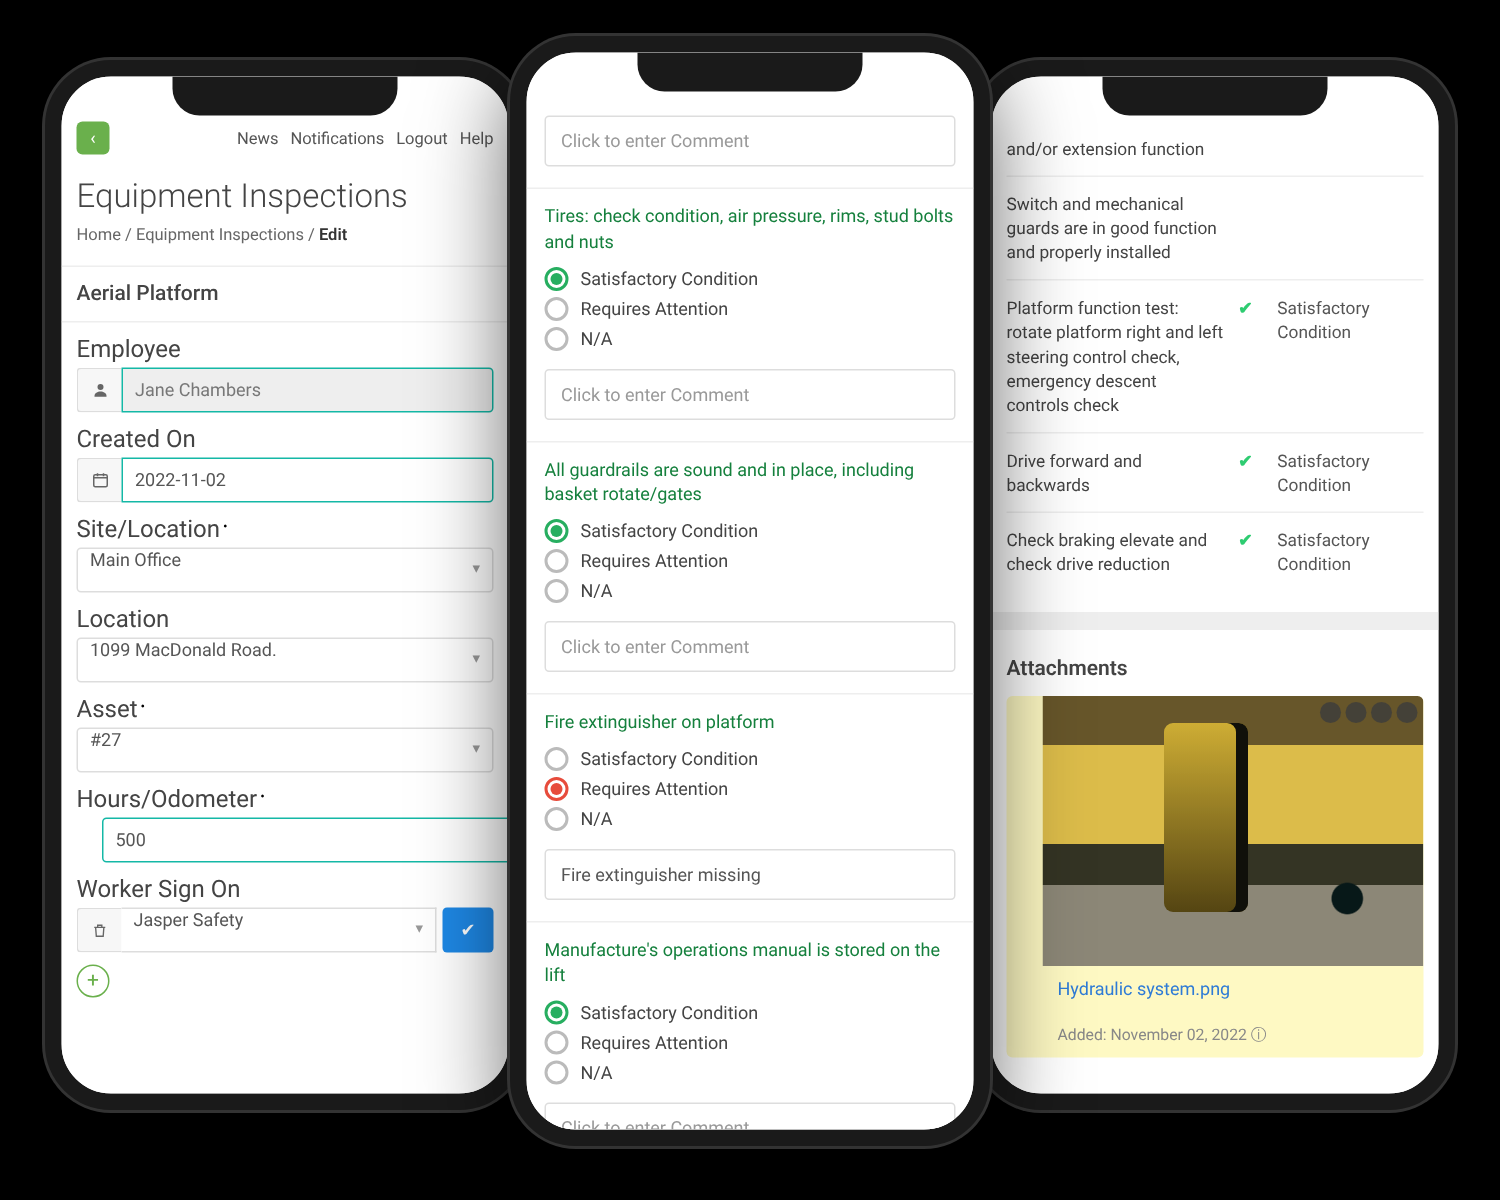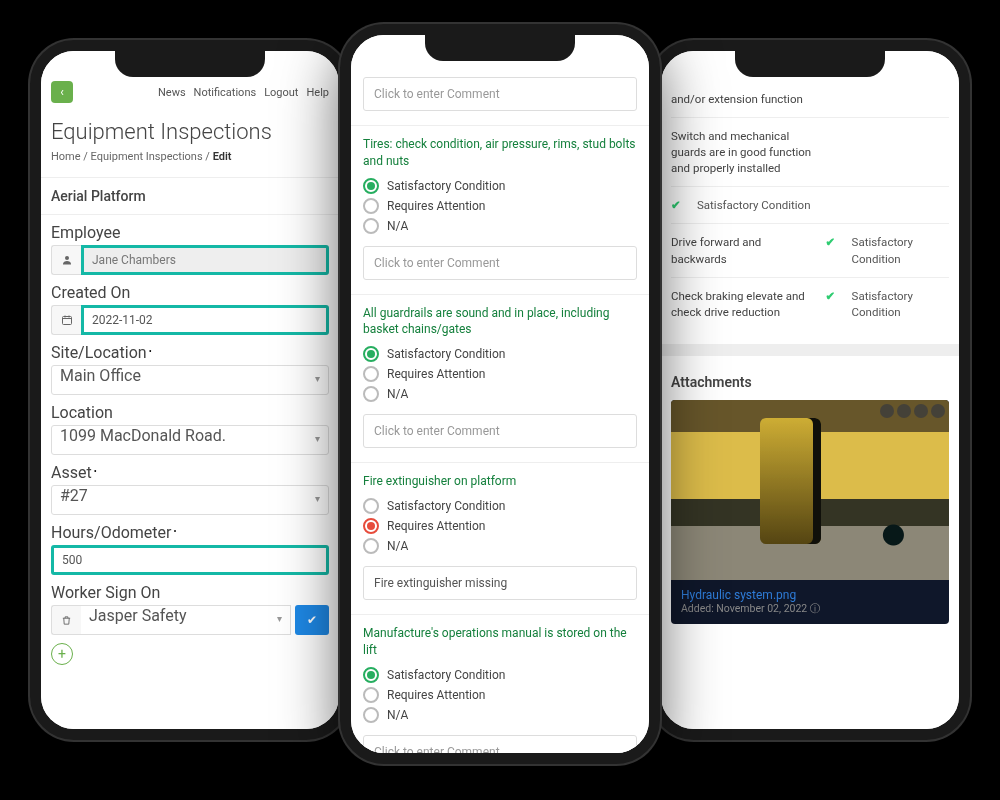--- a/index.html
+++ b/index.html
@@ -40,23 +40,23 @@
   .topnav .back-btn { margin-right:auto; width:22px; height:22px; background:#6ab04c; border-radius:4px; display:flex; align-items:center; justify-content:center; color:#fff; font-size:12px;}
   h1.page-title { font-size:22px; font-weight:300; color:#444; margin:10px 0 6px; }
   .breadcrumb { font-size:11px; color:#666; margin-bottom:14px; }
   .breadcrumb b { font-weight:600; color:#333;}
   .section-title { font-size:14px; font-weight:500; color:#444; margin:10px 0; }
   .hr { border-top:1px solid #eee; margin:6px -10px; }
   .field-label { font-size:16px; color:#444; margin:8px 0 3px; position:relative;}
   .req::after { content:"\2022"; color:#000; position:relative; top:-4px; left:2px; font-size:9px;}
   .input-row { display:flex; gap:0; }
   .input-addon { width:30px; height:30px; border:1px solid #ddd; border-right:none; background:#f7f7f7; display:flex; align-items:center; justify-content:center; color:#666; font-size:12px; border-radius:3px 0 0 3px;}
-  .input-field { flex:1; height:30px; border:3px solid #14b8a6; padding:12px 8px; font-size:12px; color:#555; background:#fff; border-radius:0 3px 3px 0;}
+  .input-field { flex:1; height:30px; border:1px solid #14b8a6; padding:12px 8px; font-size:12px; color:#555; background:#fff; border-radius:0 3px 3px 0;}
   .input-field.readonly { background:#eee; color:#777;}
-  .select-field { width:100%; height:30px; border:1px solid #ddd; padding:0 8px; font-size:16px; color:#555; background:#fff; border-radius:3px; position:relative;}
+  .select-field { width:100%; height:30px; border:1px solid #ddd; padding:0 8px; font-size:12px; color:#555; background:#fff; border-radius:3px; position:relative;}
   .select-field::after { content:"\25BE"; position:absolute; right:8px; top:7px; color:#999; font-size:10px;}
   .btn-check { width:34px; height:30px; background:#1e88e5; color:#fff; display:flex; align-items:center; justify-content:center; border-radius:3px; margin-left:4px;}
   .plus-circle { width:22px; height:22px; border:1.5px solid #6ab04c; border-radius:50%; color:#6ab04c; display:flex; align-items:center; justify-content:center; font-size:14px; margin-top:8px;}
 
   
   #phone2 { left: 340px; top: 24px; z-index: 3; height: 740px;}
   #phone2 .screen { padding: 34px 12px 10px; }
   .question { font-size:12px; color:#15803d; margin:10px 0 8px; line-height:1.4;}
   .radio-row { display:flex; align-items:center; gap:8px; font-size:12px; color:#444; margin:4px 0;}
   .radio { width:16px; height:16px; border:2px solid #bbb; border-radius:50%; display:inline-flex; align-items:center; justify-content:center; flex-shrink:0;}
@@ -70,27 +70,27 @@
 
   
   #phone3 { right: 30px; top: 40px; z-index: 1; }
   #phone3 .screen { padding: 30px 10px 10px; }
   .result-row { display:flex; gap:10px; padding:10px 0; border-top:1px solid #eee; font-size:11.5px; color:#444; line-height:1.4;}
   .result-row:first-child { border-top:none;gap:20px;}
   .result-label { flex:0 0 52%; }
   .result-check { flex:0 0 16px; color:#2ecc71; font-weight:700;}
   .result-status { flex:1; color:#555;}
   .attach-title { font-size:14px; font-weight:600; color:#444; margin:18px 0 10px;}
-  .attach-card { background:#0f172a; border-radius:4px; overflow:hidden; position:relative;}
+  .attach-card { background:#fef9c3; border-radius:4px; overflow:hidden; position:relative;padding-left:24px;}
   .attach-img { width:100%; height:180px; position:relative; overflow:hidden;}
   .attach-tools { position:absolute; top:4px; right:4px; display:flex; gap:3px;}
   .attach-tools span { width:14px; height:14px; background:rgba(60,60,60,.8); border-radius:50%;}
   .attach-meta { padding:8px 10px;}
   .attach-name { color:#2e7bd6; font-size:12px;}
-  .attach-date { color:#888; font-size:10.5px; margin-top:0;}
+  .attach-date { color:#888; font-size:10.5px; margin-top:17px;}
   .bar-sep { height:12px; background:#eee; margin:14px -10px 0;}
 
   
   .paint {
     width:100%; height:100%;
     background:
       radial-gradient(circle at 80% 75%, #122 0 10px, transparent 11px),
       linear-gradient(180deg,#6b5a2d 0 18%, #d7b743 18% 55%, #3b3b2b 55% 70%, #8b8676 70% 100%);
     filter: contrast(1.1) saturate(.9);
     position:relative;
@@ -148,21 +148,21 @@
     <div class="field-label req">Site/Location</div>
     <div class="select-field"><span>Main Office</span></div>
 
     <div class="field-label">Location</div>
     <div class="select-field"><span>1099 MacDonald Road.</span></div>
 
     <div class="field-label req">Asset</div>
     <div class="select-field"><span>#27</span></div>
 
     <div class="field-label req">Hours/Odometer</div>
-    <input class="input-field" style="border-radius: 3px; width: 100%;" value="500">
+    <input class="input-field" style="border-radius: 3px; width: 100%; margin-left: 17px;" value="500">
 
     <div class="field-label">Worker Sign On</div>
     <div class="input-row">
       <div class="input-addon">
         <svg width="11" height="11" viewBox="0 0 24 24" fill="none" stroke="#666" stroke-width="2">
             <path d="M4 7h16M9 7V4h6v3M6 7l1 13h10l1-13"></path>
           </svg>
       </div>
       <div class="select-field" style="border-radius:0;border-left:none;flex:1;"><span>Jasper Safety</span></div>
       <div class="btn-check">
@@ -191,21 +191,21 @@
         <span class="radio"></span>
         <span>Requires Attention</span>
       </div>
     <div class="radio-row">
         <span class="radio"></span>
         <span>N/A</span>
       </div>
     <input class="comment-input" placeholder="Click to enter Comment" style="">
     <div class="q-sep"></div>
 
-    <div class="question">All guardrails are sound and in place, including basket chains/gates</div>
+    <div class="question">All guardrails are sound and in place, including basket rotate/gates</div>
     <div class="radio-row">
         <span class="radio green sel"></span>
         <span>Satisfactory Condition</span>
       </div>
     <div class="radio-row">
         <span class="radio"></span>
         <span>Requires Attention</span>
       </div>
     <div class="radio-row">
         <span class="radio"></span>
@@ -255,20 +255,21 @@
       <div class="result-label">and/or extension function</div>
       <div class="result-check"></div>
       <div class="result-status"></div>
     </div>
     <div class="result-row">
       <div class="result-label">Switch and mechanical guards are in good function and properly installed</div>
       <div class="result-check"></div>
       <div class="result-status"></div>
     </div>
     <div class="result-row">
+      <div class="result-label">Platform function test: rotate platform right and left steering control check, emergency descent controls check</div>
       <div class="result-check">✔</div>
       <div class="result-status">Satisfactory Condition</div>
     </div>
     <div class="result-row">
       <div class="result-label">Drive forward and backwards</div>
       <div class="result-check">✔</div>
       <div class="result-status">Satisfactory Condition</div>
     </div>
     <div class="result-row">
       <div class="result-label">Check braking elevate and check drive reduction</div>

